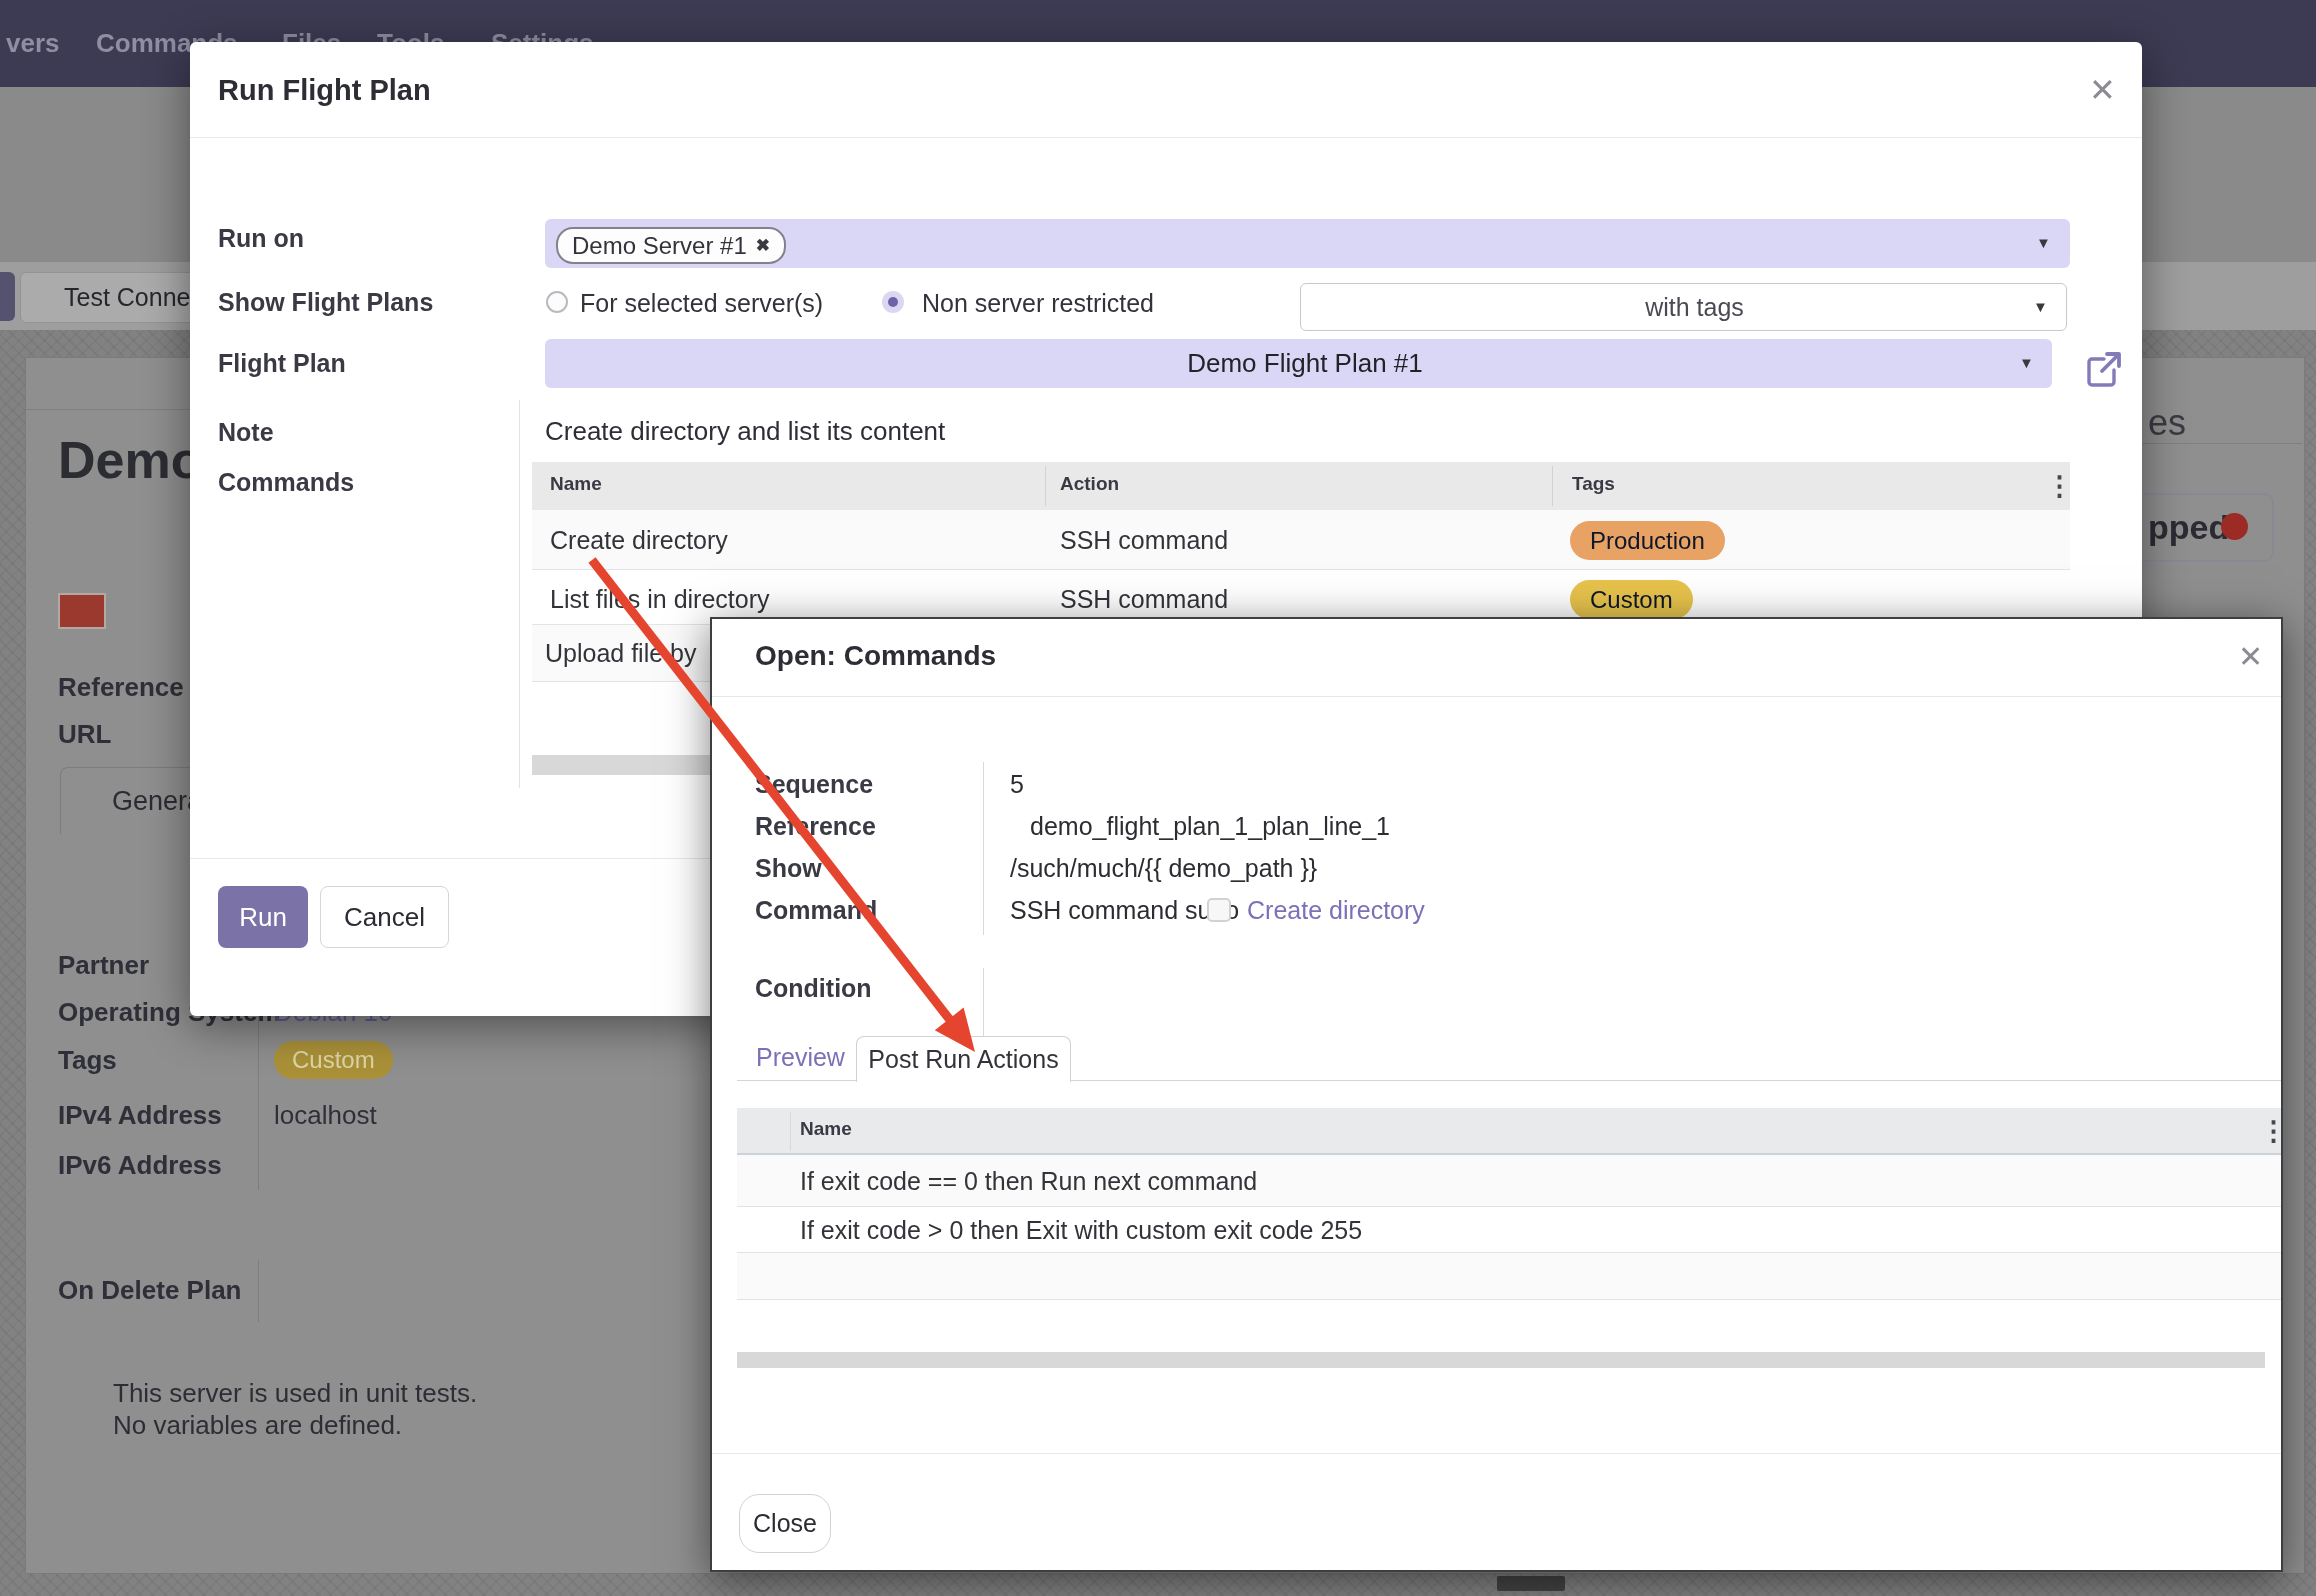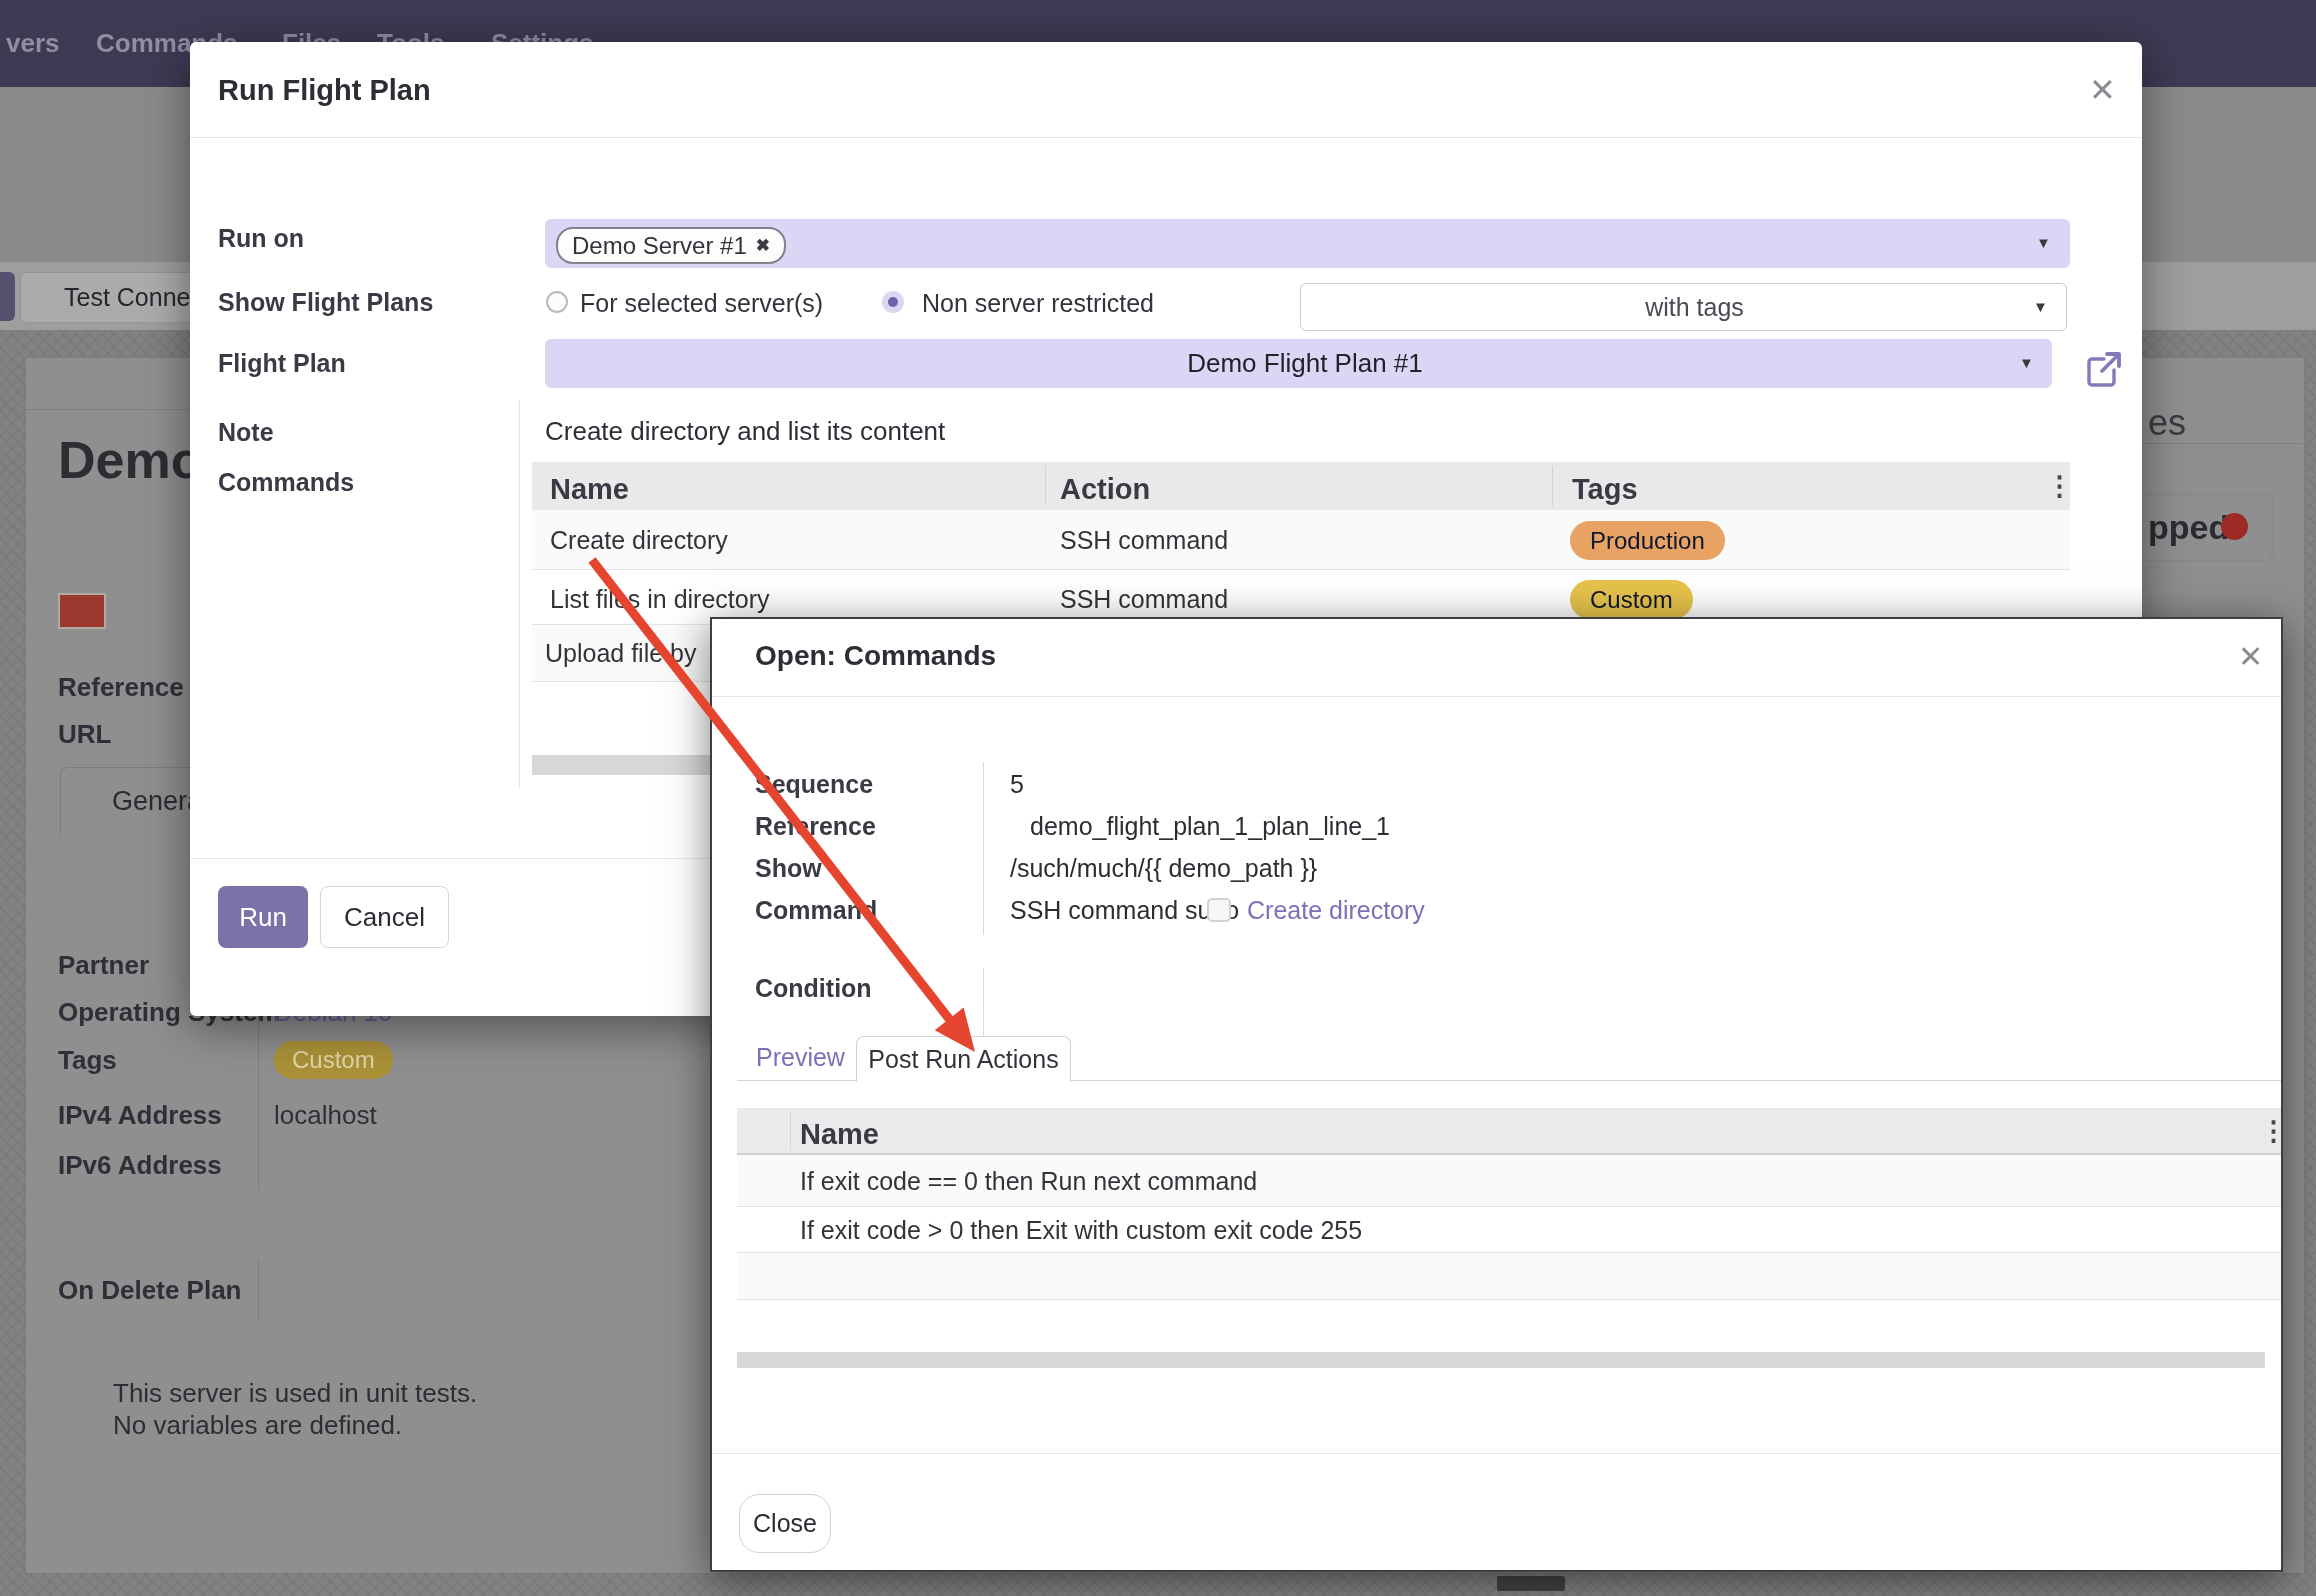--- a/index.html
+++ b/index.html
@@ -50,21 +50,21 @@
     padding:0 14px;font-size:24px;color:#33333c;gap:9px;}
   .chip-x{font-size:17px;font-weight:bold;color:#3a3a40;}
   .caret{font-size:15px;color:#3a3a3e;}
   .radio-off{width:22px;height:22px;border-radius:50%;background:#fcfcfc;border:2px solid #b9b9c0;box-sizing:border-box;}
   .radio-on{width:22px;height:22px;border-radius:50%;background:#dbd7f3;display:flex;align-items:center;justify-content:center;}
   .radio-on i{width:10px;height:10px;border-radius:50%;background:#6b64a8;}
   .rlabel{font-size:25px;color:#33333c;white-space:nowrap;}
   .select-w{background:#fff;border:1px solid #c9c9cc;border-radius:6px;font-size:25px;color:#4a4a55;}
   .desc{font-size:26px;color:#2e2e36;white-space:nowrap;}
   .thead1{left:532px;top:462px;width:1538px;height:48px;background:#e9e9ea;border-bottom:1px solid #c6c6c9;}
-  .th{font-weight:bold;color:#3a3a44;font-size:29px;}
+  .th{font-weight:bold;color:#3a3a44;font-size:19px;}
   .kebab{font-size:27px;font-weight:bold;color:#46464c;line-height:1;}
   .colline{top:466px;width:1px;height:40px;background:#d2d2d5;}
   .trow{left:532px;width:1538px;border-bottom:1px solid #e2e4e7;box-sizing:border-box;}
   .td{font-size:25px;color:#33333a;white-space:nowrap;}
   .pill{height:39px;border-radius:20px;color:#0f172a;font-size:24px;padding:0 20px;}
   .pill-prod{background:#e7a264;}
   .pill-cust{background:#e7c34c;}
   .vsep1{left:519px;top:400px;width:1px;height:388px;background:#e3e3e6;}
   .grayband1{left:532px;top:755px;width:180px;height:20px;background:#d8d8d8;}
   .btn-run{left:218px;top:886px;width:90px;height:62px;background:#7b72a7;border-radius:8px;color:#fff;

